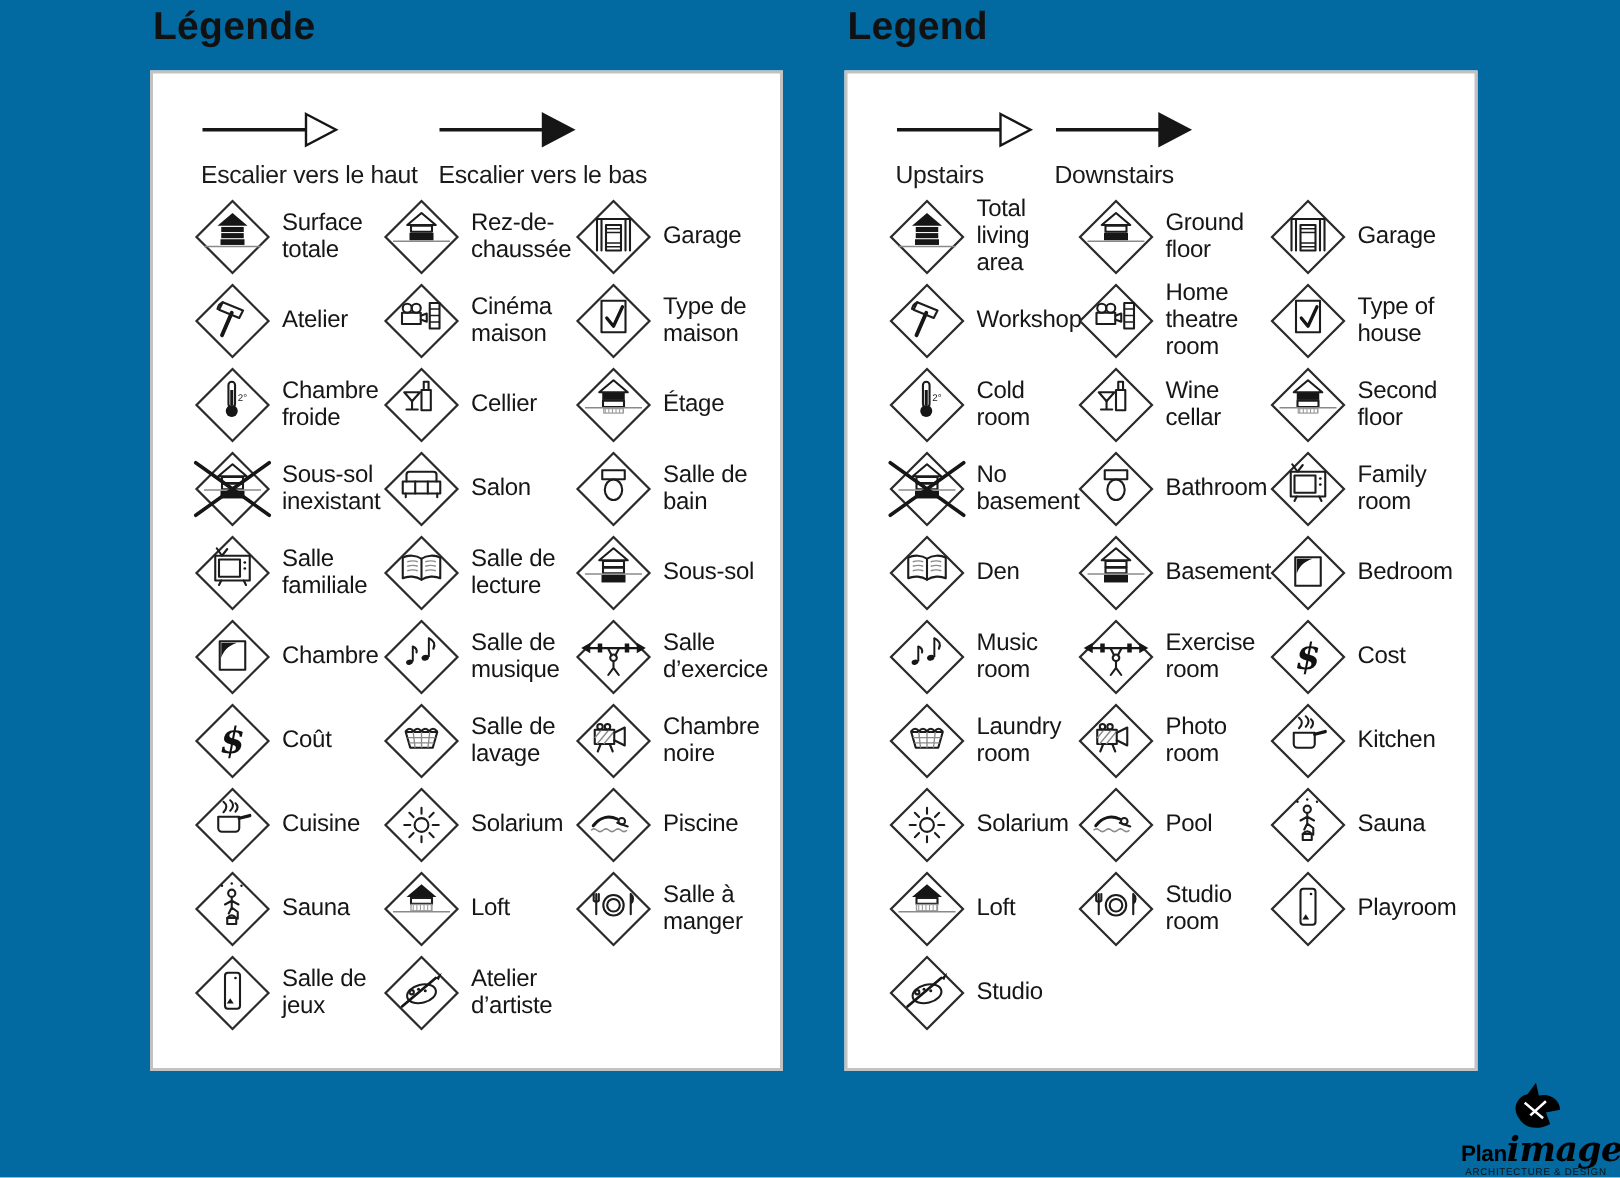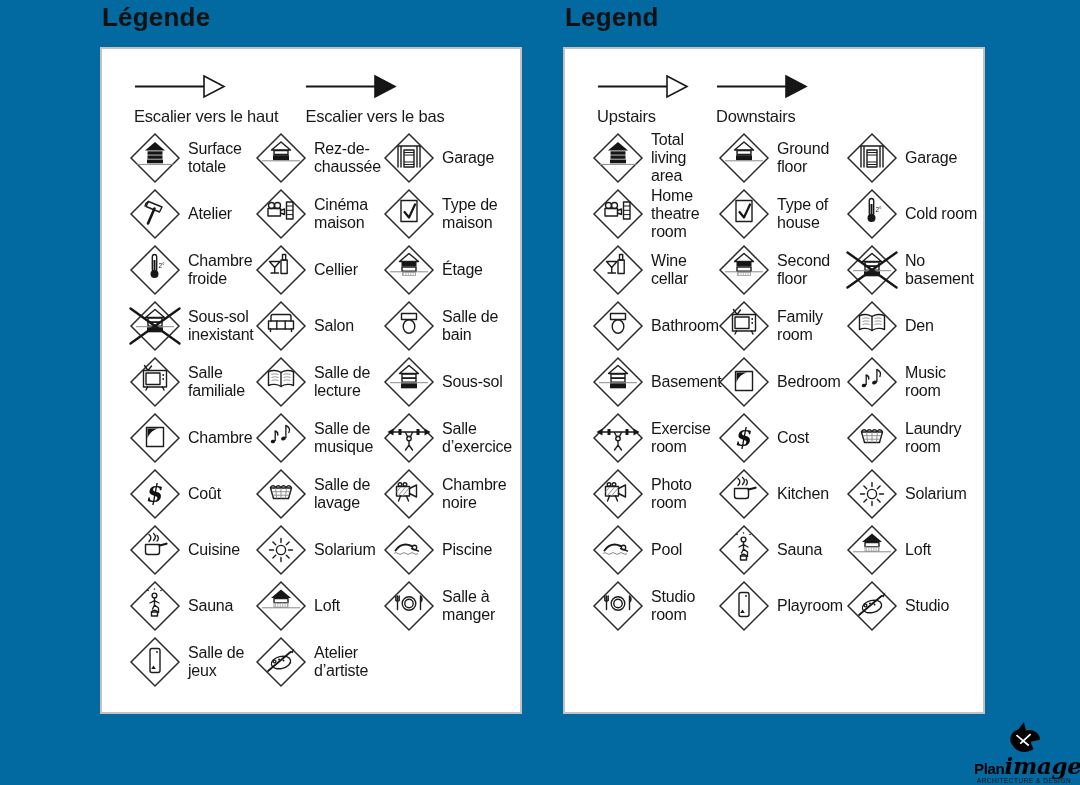--- a/index.html
+++ b/index.html
@@ -3,21 +3,21 @@
 <meta charset="utf-8">
 <style>
   html,body{margin:0;padding:0;background:#fff;}
   .stage{position:relative;width:1080px;height:785px;background:#0369a1;overflow:hidden;
          font-family:"Liberation Sans",sans-serif;color:#161616;}
   .panel{position:absolute;top:0;width:422px;height:720px;}
   .ptitle{position:absolute;top:2px;left:2px;margin:0;font-size:26px;font-weight:bold;
           letter-spacing:.2px;color:#111;}
   .pbox{position:absolute;top:47px;left:0;width:422px;height:667px;box-sizing:border-box;
         border:2px solid #c2c2c2;background:#fff;}
-  .arrows{position:absolute;top:25px;left:32px;display:flex;gap:27px;}
+  .arrows{position:absolute;top:25px;left:32px;display:flex;gap:14px;}
   .arrowBlock{display:flex;flex-direction:column;align-items:flex-start;}
   .arrowLbl{font-size:16.5px;margin-top:3px;color:#1a1a1a;white-space:nowrap;letter-spacing:-.2px;}
   .grid{position:absolute;top:81px;left:26px;display:grid;
         grid-template-columns:126px 128px 138px;grid-auto-rows:56px;}
   .cell{display:flex;align-items:center;gap:6px;}
   .diamond{flex:0 0 54px;width:54px;height:54px;}
   .diamond svg{display:block;}
   .lbl{font-size:16px;line-height:1.12;color:#161616;max-width:74px;letter-spacing:-.2px;}
   .logo{position:absolute;right:6px;top:720px;width:100px;text-align:center;line-height:1;}
   .brandline{margin-top:-3px;font-size:15px;font-weight:bold;color:#000;letter-spacing:-.3px;}
@@ -472,20 +472,31 @@
                 <rect x="22" y="19" width="10" height="17" stroke="#1c1c1c" fill="none" stroke-width="1.4" stroke-linecap="round" stroke-linejoin="round"></rect>
                 <path d="M22,21.5 h10 M22,24 h10 M22,31 h10 M22,33.5 h10" stroke="#1c1c1c" stroke-width="1.1" fill="none"></path>
               </svg>
             </span>
             <span class="lbl">Garage</span>
           </div>
           <div class="cell">
             <span class="diamond">
               <svg width="54" height="54" viewBox="0 0 54 54">
                 <polygon points="27,3 51,27 27,51 3,27" fill="#fff" stroke="#2b2b2b" stroke-width="1.5"></polygon>
+                <path d="M26.5,21.5 L20,36.5" stroke="#161616" stroke-width="2.6" stroke-linecap="round" fill="none"></path>
+                <polygon points="20.5,14.5 34,20 31.5,25 18,19.5" stroke="#1c1c1c" fill="none" stroke-width="1.4" stroke-linecap="round" stroke-linejoin="round"></polygon>
+                <path d="M20.5,14.5 q-3,1.5 -3.5,4.5" stroke="#1c1c1c" fill="none" stroke-width="1.4" stroke-linecap="round" stroke-linejoin="round"></path>
+              </svg>
+            </span>
+            <span class="lbl">Workshop</span>
+          </div>
+          <div class="cell">
+            <span class="diamond">
+              <svg width="54" height="54" viewBox="0 0 54 54">
+                <polygon points="27,3 51,27 27,51 3,27" fill="#fff" stroke="#2b2b2b" stroke-width="1.5"></polygon>
                 <circle cx="17.5" cy="18.5" r="3" stroke="#1c1c1c" fill="none" stroke-width="1.4" stroke-linecap="round" stroke-linejoin="round"></circle>
                 <circle cx="23.5" cy="18.5" r="3" stroke="#1c1c1c" fill="none" stroke-width="1.4" stroke-linecap="round" stroke-linejoin="round"></circle>
                 <rect x="14" y="21.5" width="12.5" height="7.5" stroke="#1c1c1c" fill="none" stroke-width="1.4" stroke-linecap="round" stroke-linejoin="round"></rect>
                 <path d="M26.5,23.5 l4,-1.5 v5.5 l-4,-1.5" stroke="#1c1c1c" fill="none" stroke-width="1.4" stroke-linecap="round" stroke-linejoin="round"></path>
                 <rect x="32.5" y="15" width="6.5" height="17" stroke="#1c1c1c" fill="none" stroke-width="1.4" stroke-linecap="round" stroke-linejoin="round"></rect>
                 <path d="M32.5,19 h6.5 M32.5,23.3 h6.5 M32.5,27.6 h6.5" stroke="#1c1c1c" stroke-width="1" fill="none"></path>
               </svg>
             </span>
             <span class="lbl">Home theatre room</span>
           </div>

